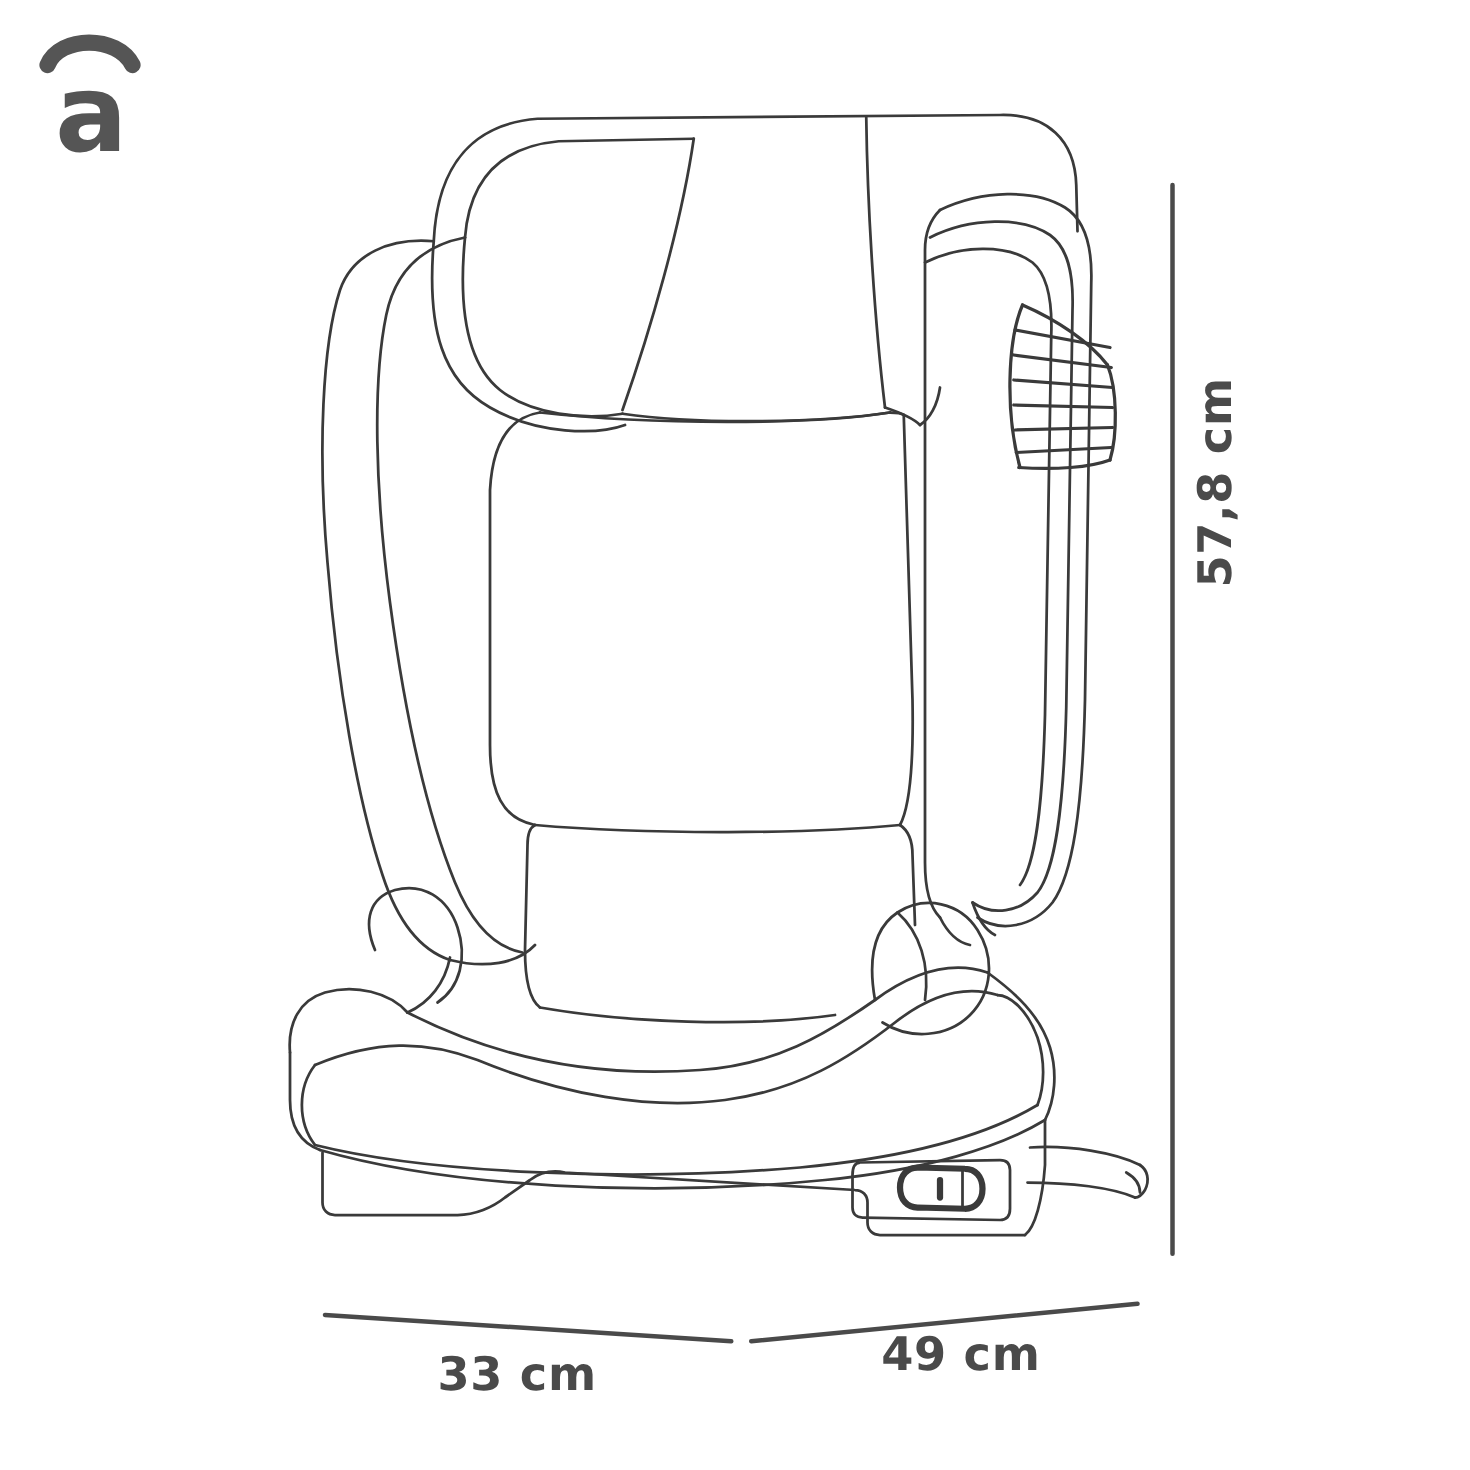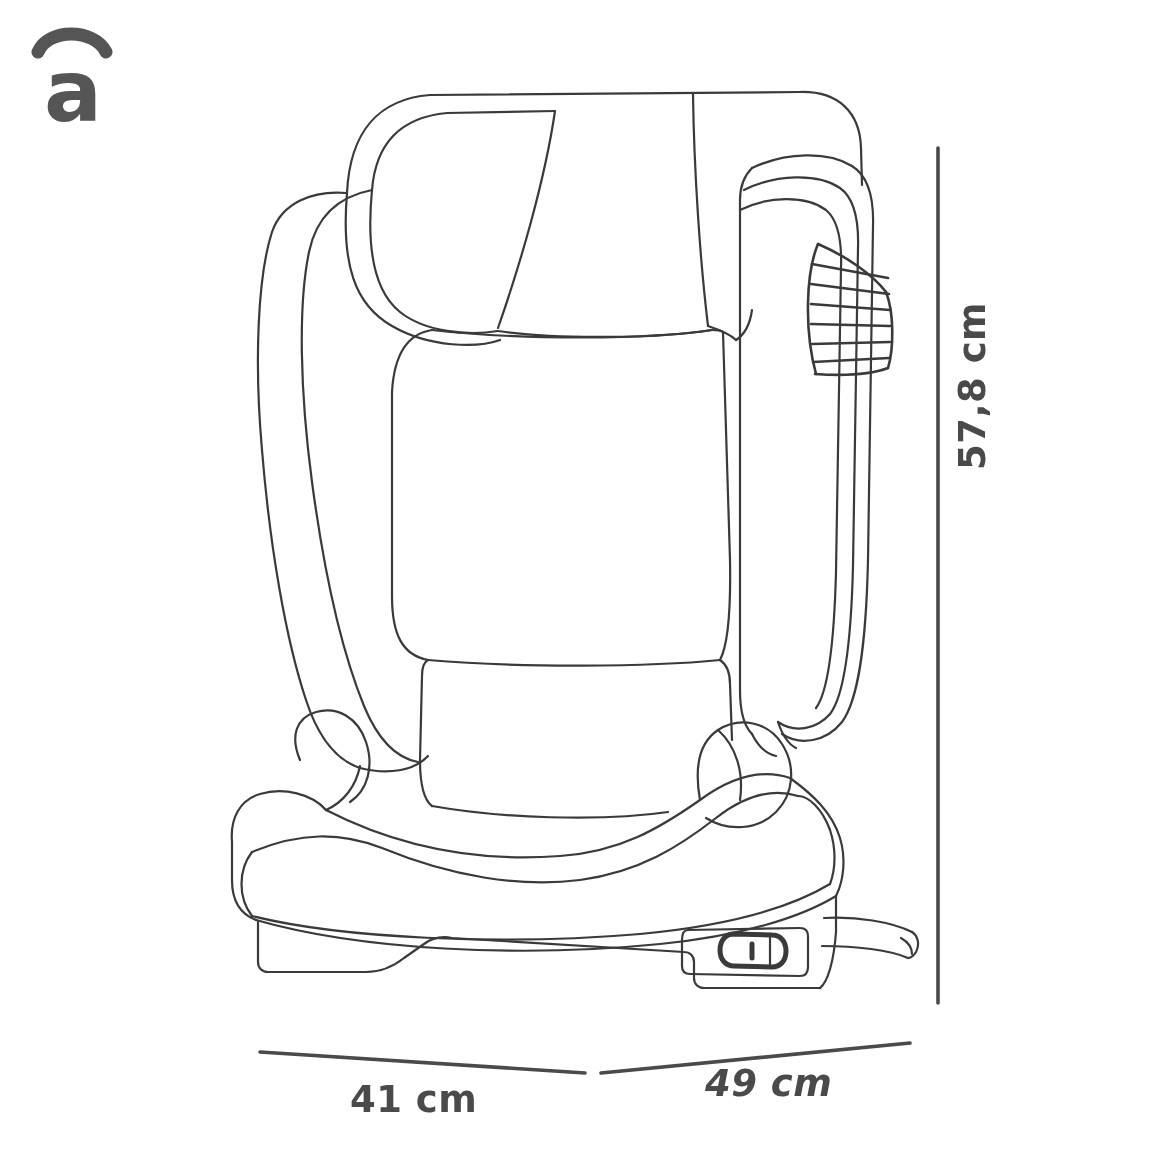--- a/index.html
+++ b/index.html
@@ -41,21 +41,20 @@
     transform: rotate(-90deg);
     transform-origin: left top;
   }
   #label-width {
     left: 350px;
     top: 1078px;
   }
   #label-depth {
     left: 705px;
     top: 1062px;
-    font-style: italic;
   }
   #logo {
     position: absolute;
     left: 30px;
     top: 22px;
     width: 86px;
     height: 104px;
   }
 </style>
 </head>
@@ -244,16 +243,16 @@
       <g stroke="#4a4a4a" stroke-width="3.6">
         <line x1="938" y1="148" x2="938" y2="1003"></line>
         <line x1="260" y1="1052" x2="585" y2="1073"></line>
         <line x1="601" y1="1073" x2="910" y2="1043"></line>
       </g>
 
     </g>
   </svg>
 
   <div class="dim-label" id="label-height">57,8 cm</div>
-  <div class="dim-label" id="label-width">41 cm</div>
+  <div class="dim-label" id="label-width">33 cm</div>
   <div class="dim-label" id="label-depth">49 cm</div>
 
 </div>
 
 </body></html>

